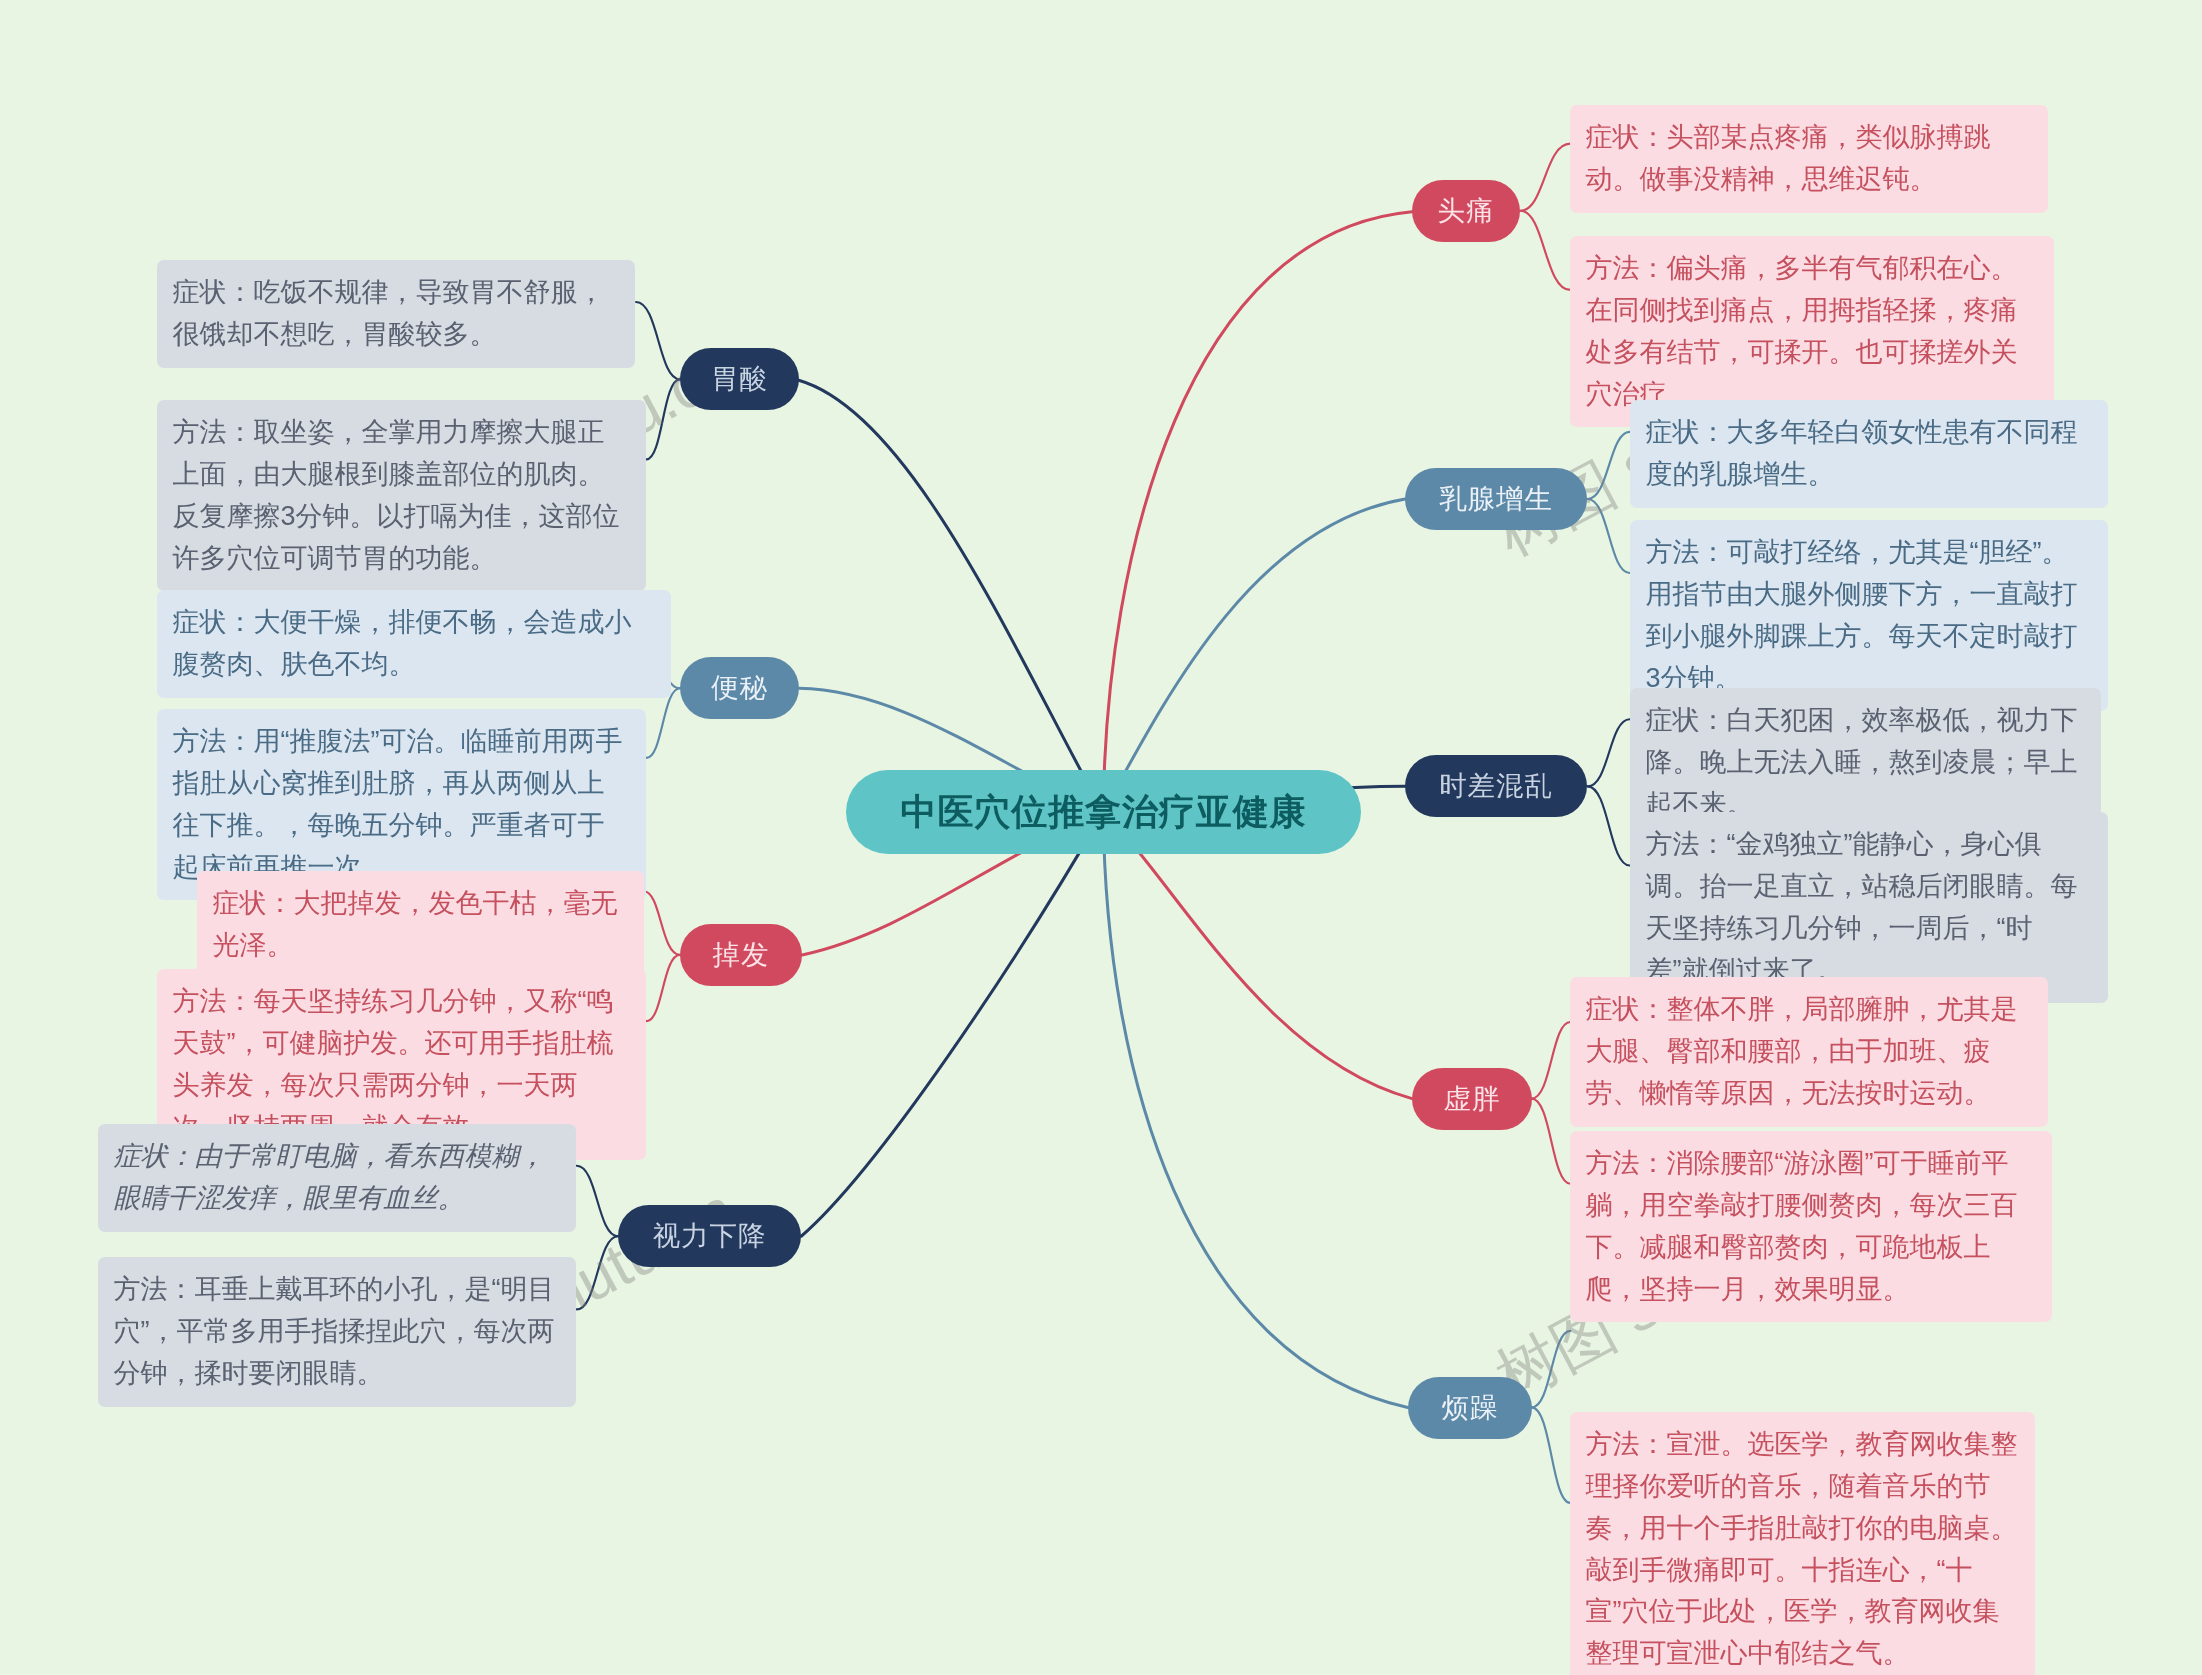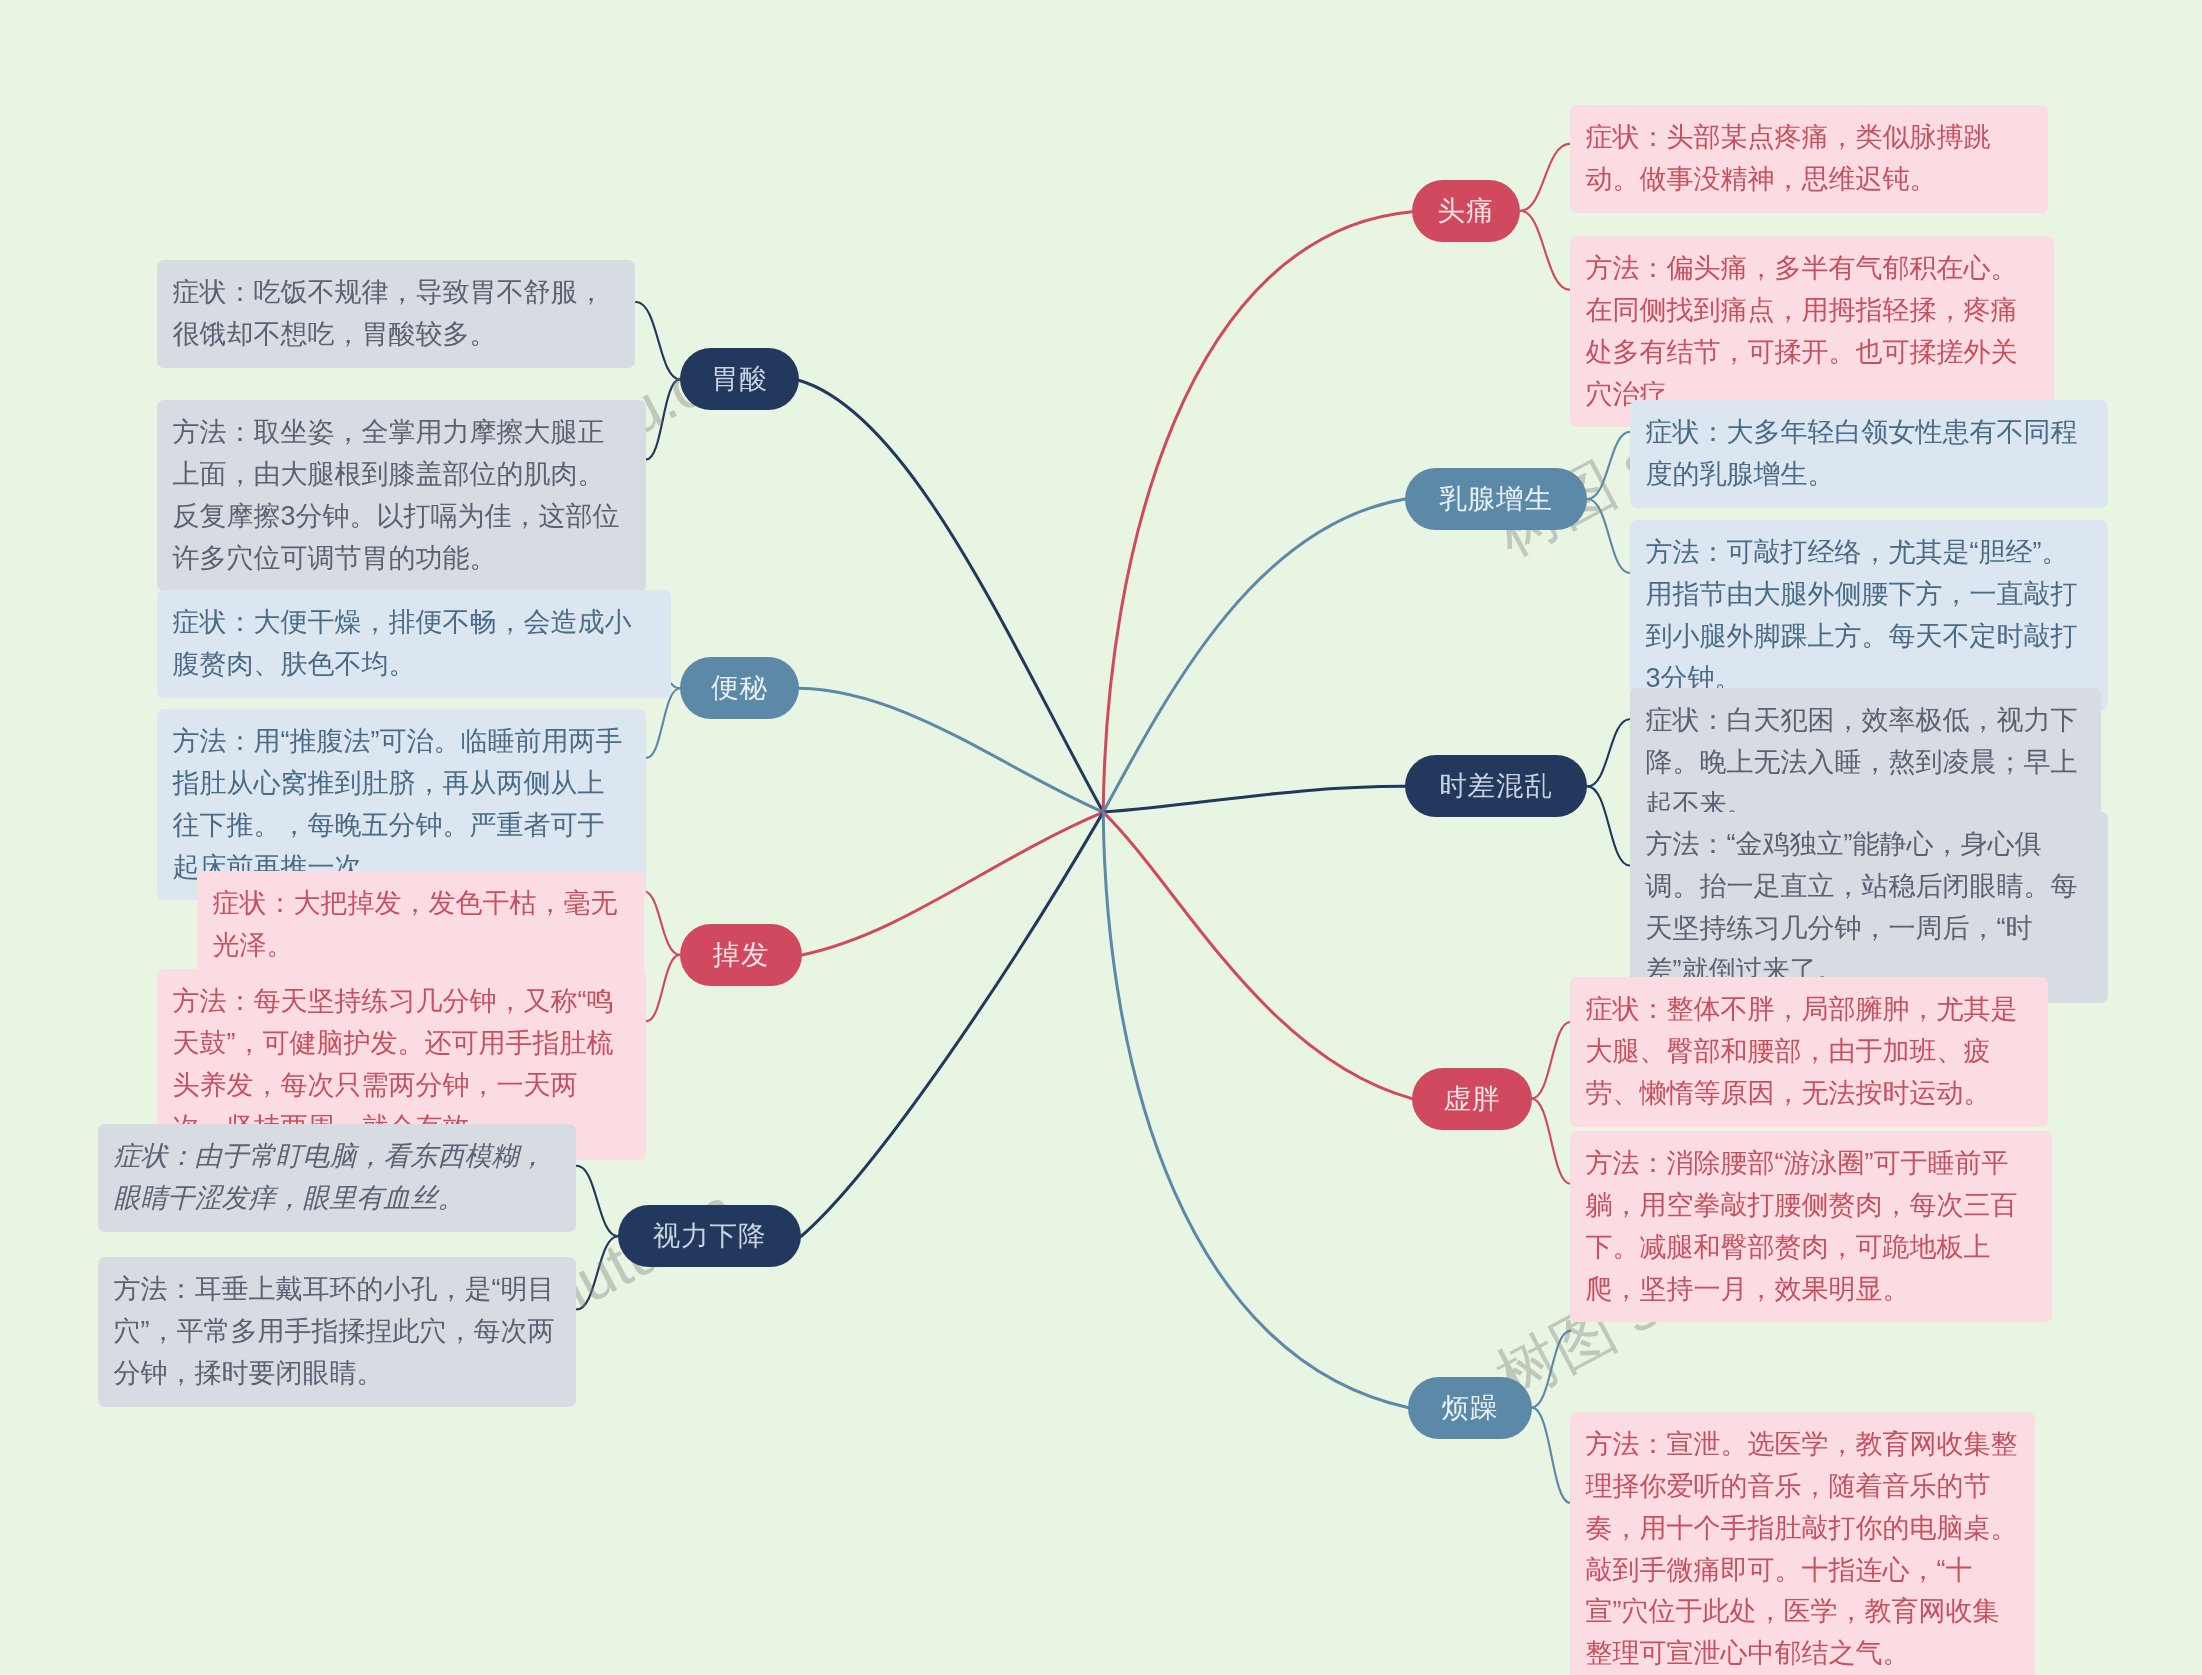--- a/index.html
+++ b/index.html
@@ -98,20 +98,21 @@
     <path class="stroke-red sub-line" d="M 1780 1277 C 1803 1277, 1803 1376, 1825 1376"></path>
     <path class="stroke-steel sub-line" d="M 1780 1636 C 1803 1636, 1803 1547, 1825 1547"></path>
     <path class="stroke-steel sub-line" d="M 1780 1636 C 1803 1636, 1803 1747, 1825 1747"></path>
   </svg>
 
   <div class="watermark" style="left:280px; top:410px;">树图 shutu.cn</div>
   <div class="watermark" style="left:1383px; top:408px;">树图 shutu.cn</div>
   <div class="watermark" style="left:280px; top:1252px;">树图 shutu.cn</div>
   <div class="watermark" style="left:1383px; top:1252px;">树图 shutu.cn</div>
 
+  <div class="node center-node" style="left:846px; top:770px; width:515px; height:84px;">中医穴位推拿治疗亚健康</div>
 
   <div class="node navy" style="left:680px; top:348px; width:119px; height:62px;">胃酸</div>
   <div class="box gray" style="left:157px; top:260px; width:478px;">症状：吃饭不规律，导致胃不舒服，很饿却不想吃，胃酸较多。</div>
   <div class="box gray" style="left:157px; top:400px; width:489px;">方法：取坐姿，全掌用力摩擦大腿正上面，由大腿根到膝盖部位的肌肉。反复摩擦3分钟。以打嗝为佳，这部位许多穴位可调节胃的功能。</div>
 
   <div class="node steel" style="left:680px; top:657px; width:119px; height:62px;">便秘</div>
   <div class="box blue" style="left:157px; top:590px; width:514px;">症状：大便干燥，排便不畅，会造成小腹赘肉、肤色不均。</div>
   <div class="box blue" style="left:157px; top:709px; width:489px;">方法：用“推腹法”可治。临睡前用两手指肚从心窝推到肚脐，再从两侧从上往下推。，每晚五分钟。严重者可于起床前再推一次。</div>
 
   <div class="node red" style="left:680px; top:924px; width:122px; height:62px;">掉发</div>

